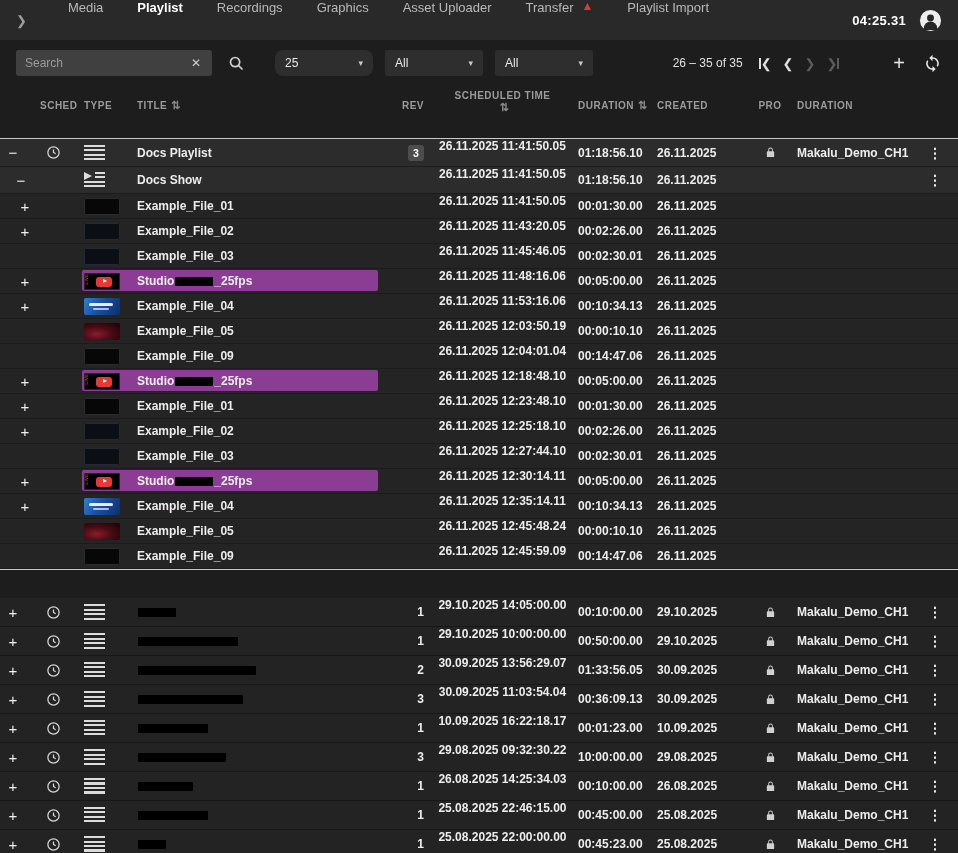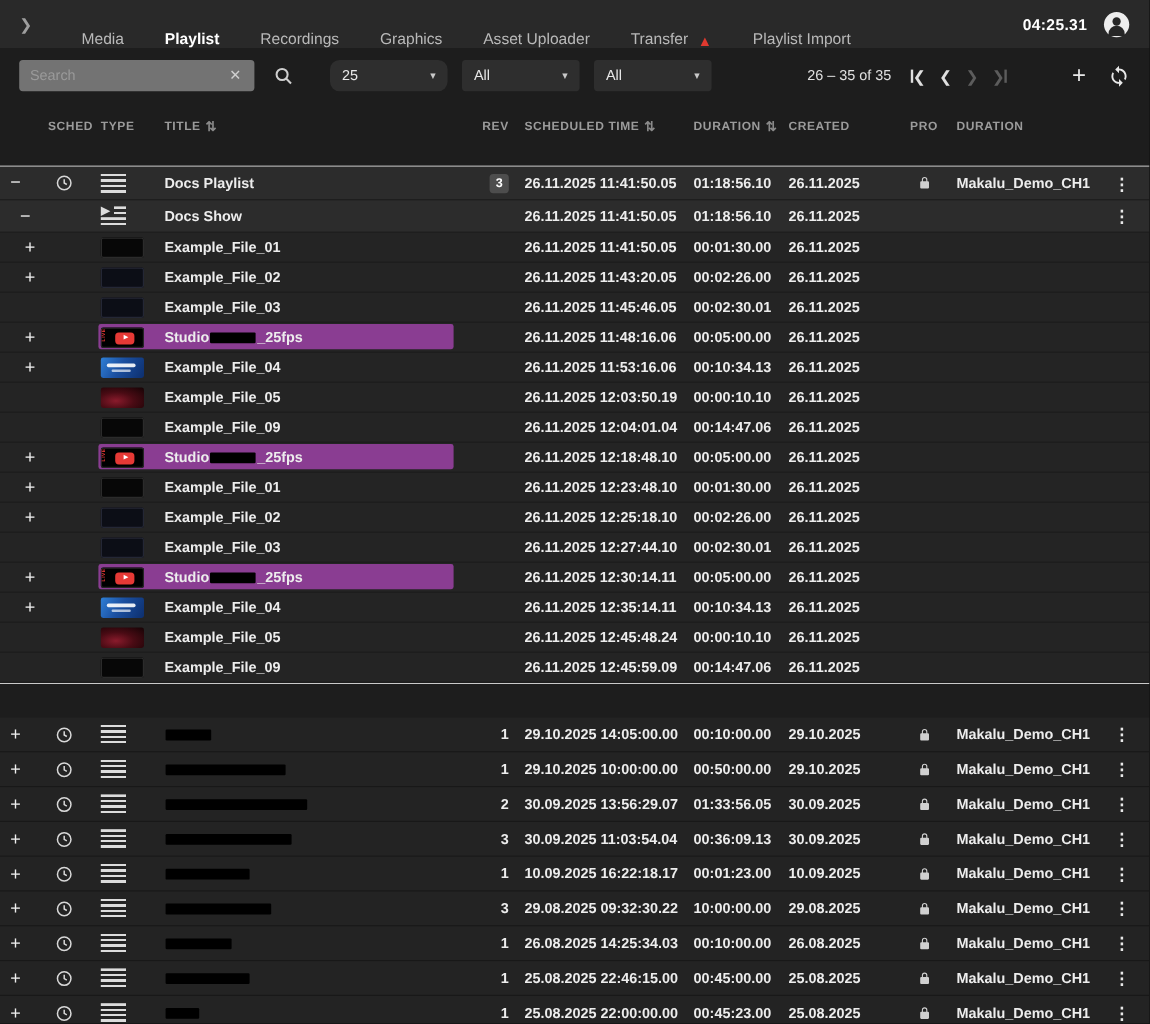--- a/index.html
+++ b/index.html
@@ -6,29 +6,29 @@
   html,body { background:#111; }
   #app {
     width:958px; height:853px; overflow:hidden; position:relative;
     background:#1d1d1d; font-family:"Liberation Sans", sans-serif;
     -webkit-font-smoothing:antialiased;
   }
   
   .nav { height:40px; background:#292929; display:flex; align-items:center; padding:0 16px; }
   .nav-expand { color:#9e9e9e; font-size:13px; margin-right:24px; cursor:pointer; }
   .nav-items { display:flex; align-items:center; }
-  .nav-item { color:#b9b9b9; font-size:13px; padding:0 17px; display:flex; align-items:flex-end; gap:8px; cursor:pointer; height:40px; }
+  .nav-item { color:#b9b9b9; font-size:13px; padding:0 17px; display:flex; align-items:flex-start; gap:8px; cursor:pointer; height:40px; }
   .nav-item.active { color:#ffffff; font-weight:700; }
   .warn { color:var(--warning,#e0392f); font-size:12px; line-height:1; }
   .nav-right { margin-left:auto; display:flex; align-items:center; gap:13px; }
   .nav-clock { color:#fff; font-size:13px; font-weight:600; letter-spacing:.3px; }
   .avatar { width:23px; height:23px; border-radius:50%; overflow:hidden; display:flex; cursor:pointer; }
   
   .toolbar { height:46px; display:flex; align-items:center; padding:0 16px; }
-  .search-box { width:196px; height:26px; background:#737373; border-radius:3px; display:flex; align-items:center; padding:0 9px; }
+  .search-box { width:196px; height:26px; background:#404040; border-radius:3px; display:flex; align-items:center; padding:0 9px; }
   .search-box input { flex:1; background:none; border:none; outline:none; color:#e0e0e0; font-size:12px; font-family:inherit; min-width:0; }
   .search-box input::placeholder { color:#9a9a9a; }
   .clear-btn { color:#cfcfcf; font-size:12px; cursor:pointer; padding:0 2px; }
   .search-icon-btn { margin-left:16px; display:flex; cursor:pointer; }
   .select { width:98px; height:26px; background:#2e2e2e; border-radius:3px; display:flex; align-items:center; justify-content:space-between; padding:0 10px; color:#e8e8e8; font-size:12px; cursor:pointer; }
   .select.first { margin-left:30px;border-radius:8px; } .select.gap { margin-left:12px; }
   .caret { font-size:9px; color:#c9c9c9; }
   .pager { margin-left:auto; display:flex; align-items:center; gap:14px; color:#e0e0e0; font-size:12px; }
   .pg-controls { display:flex; align-items:center; gap:7px; }
   .pg-btn { display:flex; align-items:center; color:#e0e0e0; font-size:13px; cursor:pointer; padding:0 2px; }
@@ -41,21 +41,21 @@
   .thead { height:30px; margin-top:4px; display:flex; align-items:center; color:#9b9b9b; font-size:10px; font-weight:700; letter-spacing:.5px; }
   .thead .cell { overflow:visible; white-space:nowrap; }
   .sort { font-size:11px; color:#8a8a8a; margin-left:4px; cursor:pointer; }
   
   .cell { display:flex; align-items:center; height:100%; position:relative; z-index:1; }
   .c-exp   { width:40px; }
   .c-sched { width:32px; }
   .c-type  { width:54px; padding-left:12px; }
   .c-title { width:261px; padding-left:11px; overflow:hidden; white-space:nowrap; }
   .c-rev   { width:40px; justify-content:flex-end; padding-right:3px; }
-  .c-time  { width:141px; padding-left:10px; }
+  .c-time  { width:141px; padding-left:10px;flex-direction:column; }
   .c-dur   { width:75px;  padding-left:10px; }
   .c-cre   { width:107px; padding-left:14px; }
   .c-pro   { width:40px;  justify-content:center; }
   .c-ch    { width:122px; padding-left:7px; overflow:hidden; white-space:nowrap; }
   .c-kebab { width:46px;  justify-content:center; }
   
   .group-top { margin-top:18px; border-top:1px solid #c9c9c9; border-bottom:1px solid #c9c9c9; }
   .group-gap { height:28px; }
   .row { display:flex; align-items:center; height:25px; background:#242424; border-bottom:1px solid #1c1c1c; position:relative; font-size:12px; font-weight:700; color:#ededed; }
   .row.parent { height:28px; background:#2c2c2c; }

